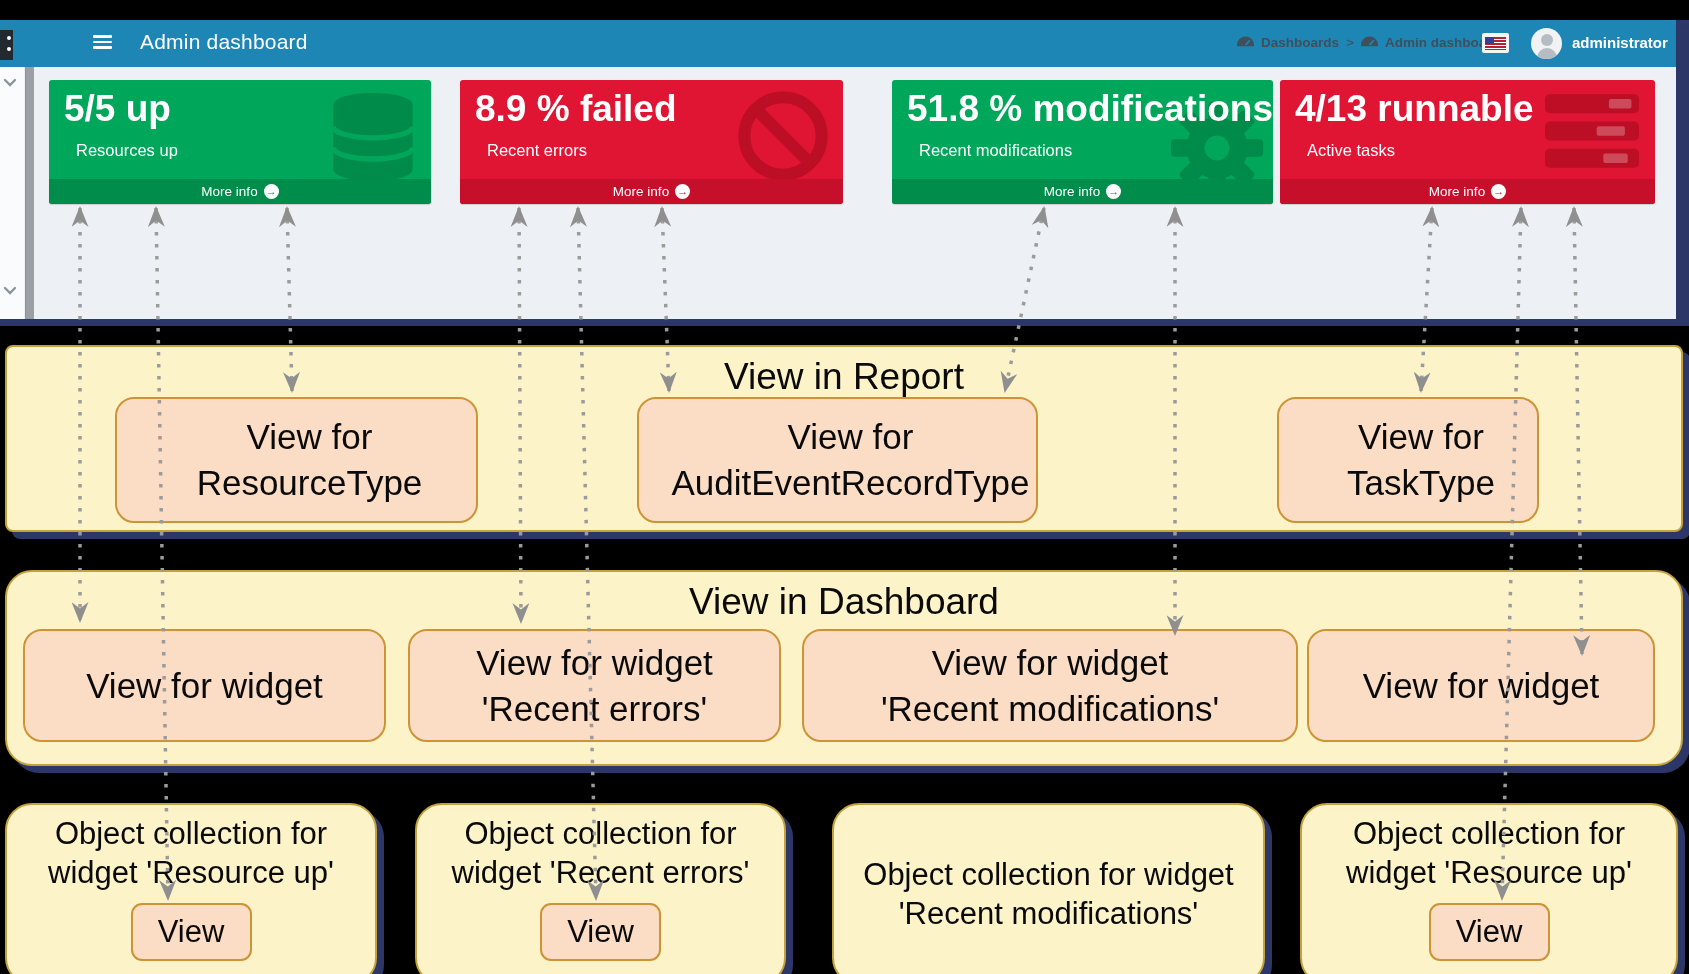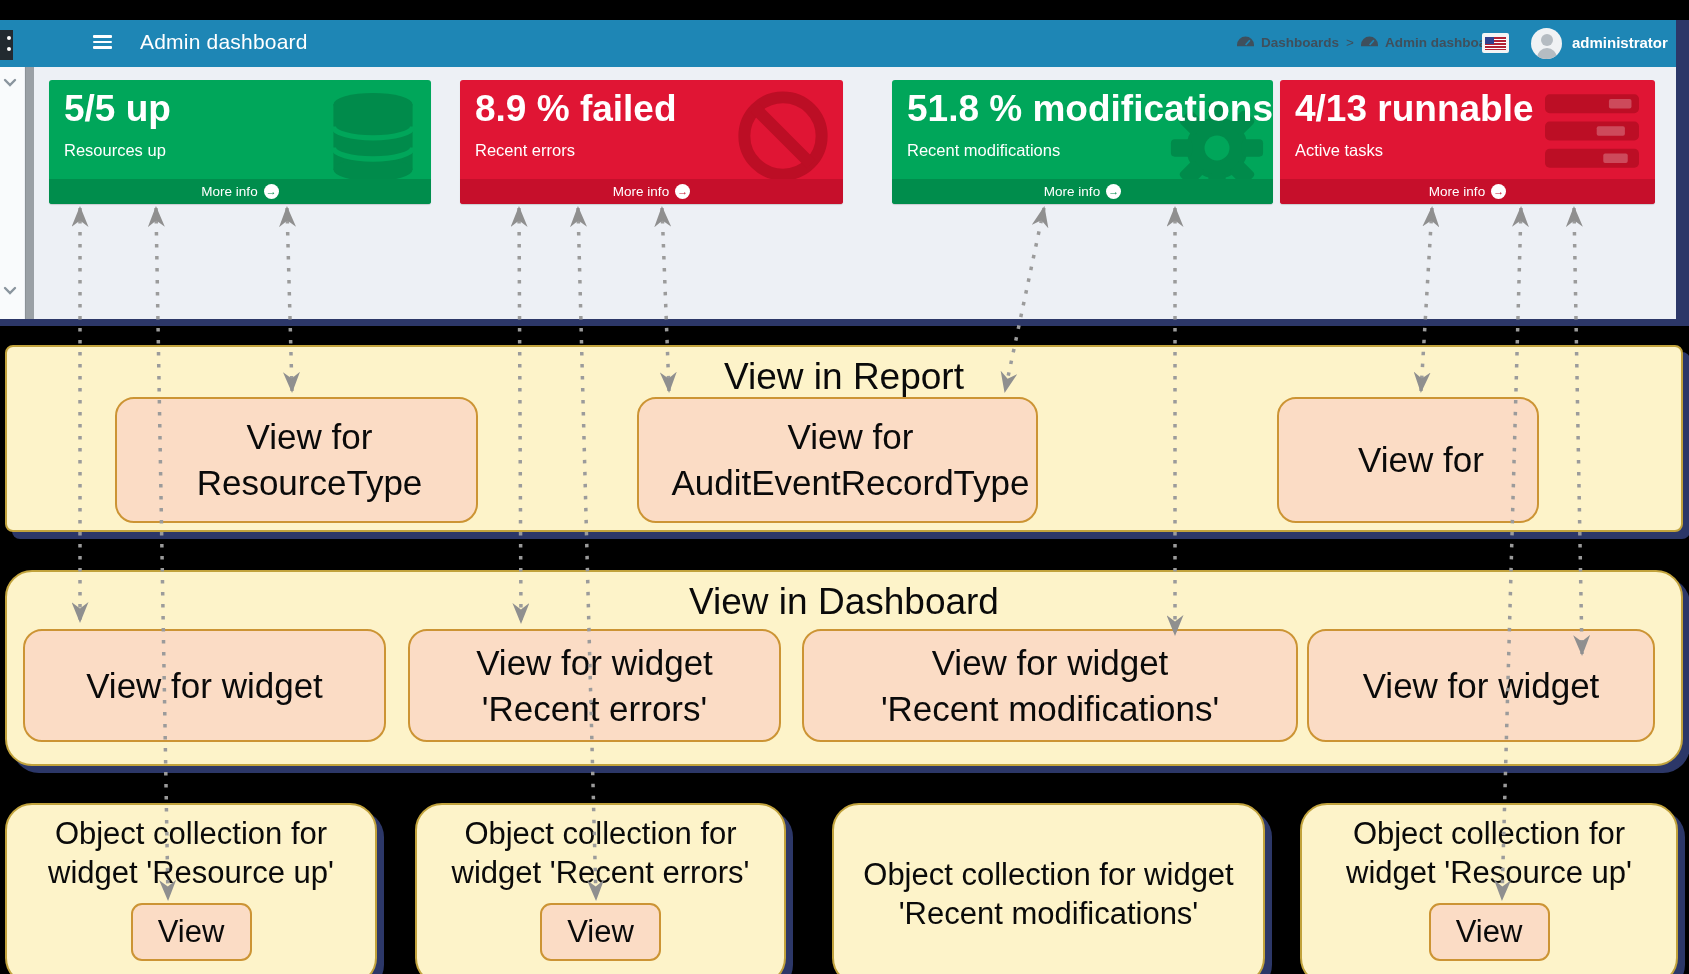--- a/index.html
+++ b/index.html
@@ -30,21 +30,21 @@
   .username { position:absolute; left:1572px; top:14px; color:#fff; font-size:15px; font-weight:700; }
 
   .rail { position:absolute; left:0; top:47px; width:24px; height:252px; background:#f9fbfc; }
   .chev { position:absolute; left:3px; width:14px; height:9px; }
   .chev svg { display:block; }
   .thumb { position:absolute; left:25px; top:47px; width:9px; height:252px; background:#9aa0a5; border-left:1px solid #8c9296; cursor:grab; }
 
   
   .widget { position:absolute; top:60px; height:124px; border-radius:3px; color:#fff; box-shadow:0 1px 1px rgba(0,0,0,.15); }
   .headline { padding:10px 0 0 15px; font-size:37px; font-weight:700; line-height:1.05; white-space:nowrap; position:relative; z-index:2; }
-  .wlabel { padding:12px 0 0 15px; font-size:16.5px; position:relative; z-index:2; }
+  .wlabel { padding:12px 0 0 27px; font-size:16.5px; position:relative; z-index:2; }
   .wicon { position:absolute; right:14px; top:10px; z-index:1; }
   .more { position:absolute; left:0; right:0; bottom:0; height:25px; border-radius:0 0 3px 3px;
           display:flex; align-items:center; justify-content:center; gap:6px; font-size:13.5px; cursor:pointer; z-index:3; }
   .more-ic { display:inline-flex; width:15px; height:15px; border-radius:50%; background:#fff; color:var(--wf);
              align-items:center; justify-content:center; font-size:11px; font-weight:700; line-height:1; }
 
   .shot-border-bottom { position:absolute; left:0; top:299px; width:1689px; height:7px; background:#2c3768; }
   .shot-border-right  { position:absolute; left:1676px; top:0; width:13px; height:306px; background:#2c3768; }
 
   
@@ -220,20 +220,21 @@
     <div class="pbox" style="left:108px;width:363px">
       <span>View for</span>
         <span>ResourceType</span>
     </div>
     <div class="pbox" style="left:630px;width:401px">
       <span>View for</span>
         <span>AuditEventRecordType</span>
     </div>
     <div class="pbox" style="left:1270px;width:262px">
       <span>View for</span>
+        <span>TaskType</span>
     </div>
   </section>
 
   <section class="band band-dashboard">
     <div class="band-title">View in Dashboard</div>
     <div class="pbox" style="left:16px;width:363px">
       <span>View for widget</span>
     </div>
     <div class="pbox" style="left:401px;width:373px">
       <span>View for widget</span>

